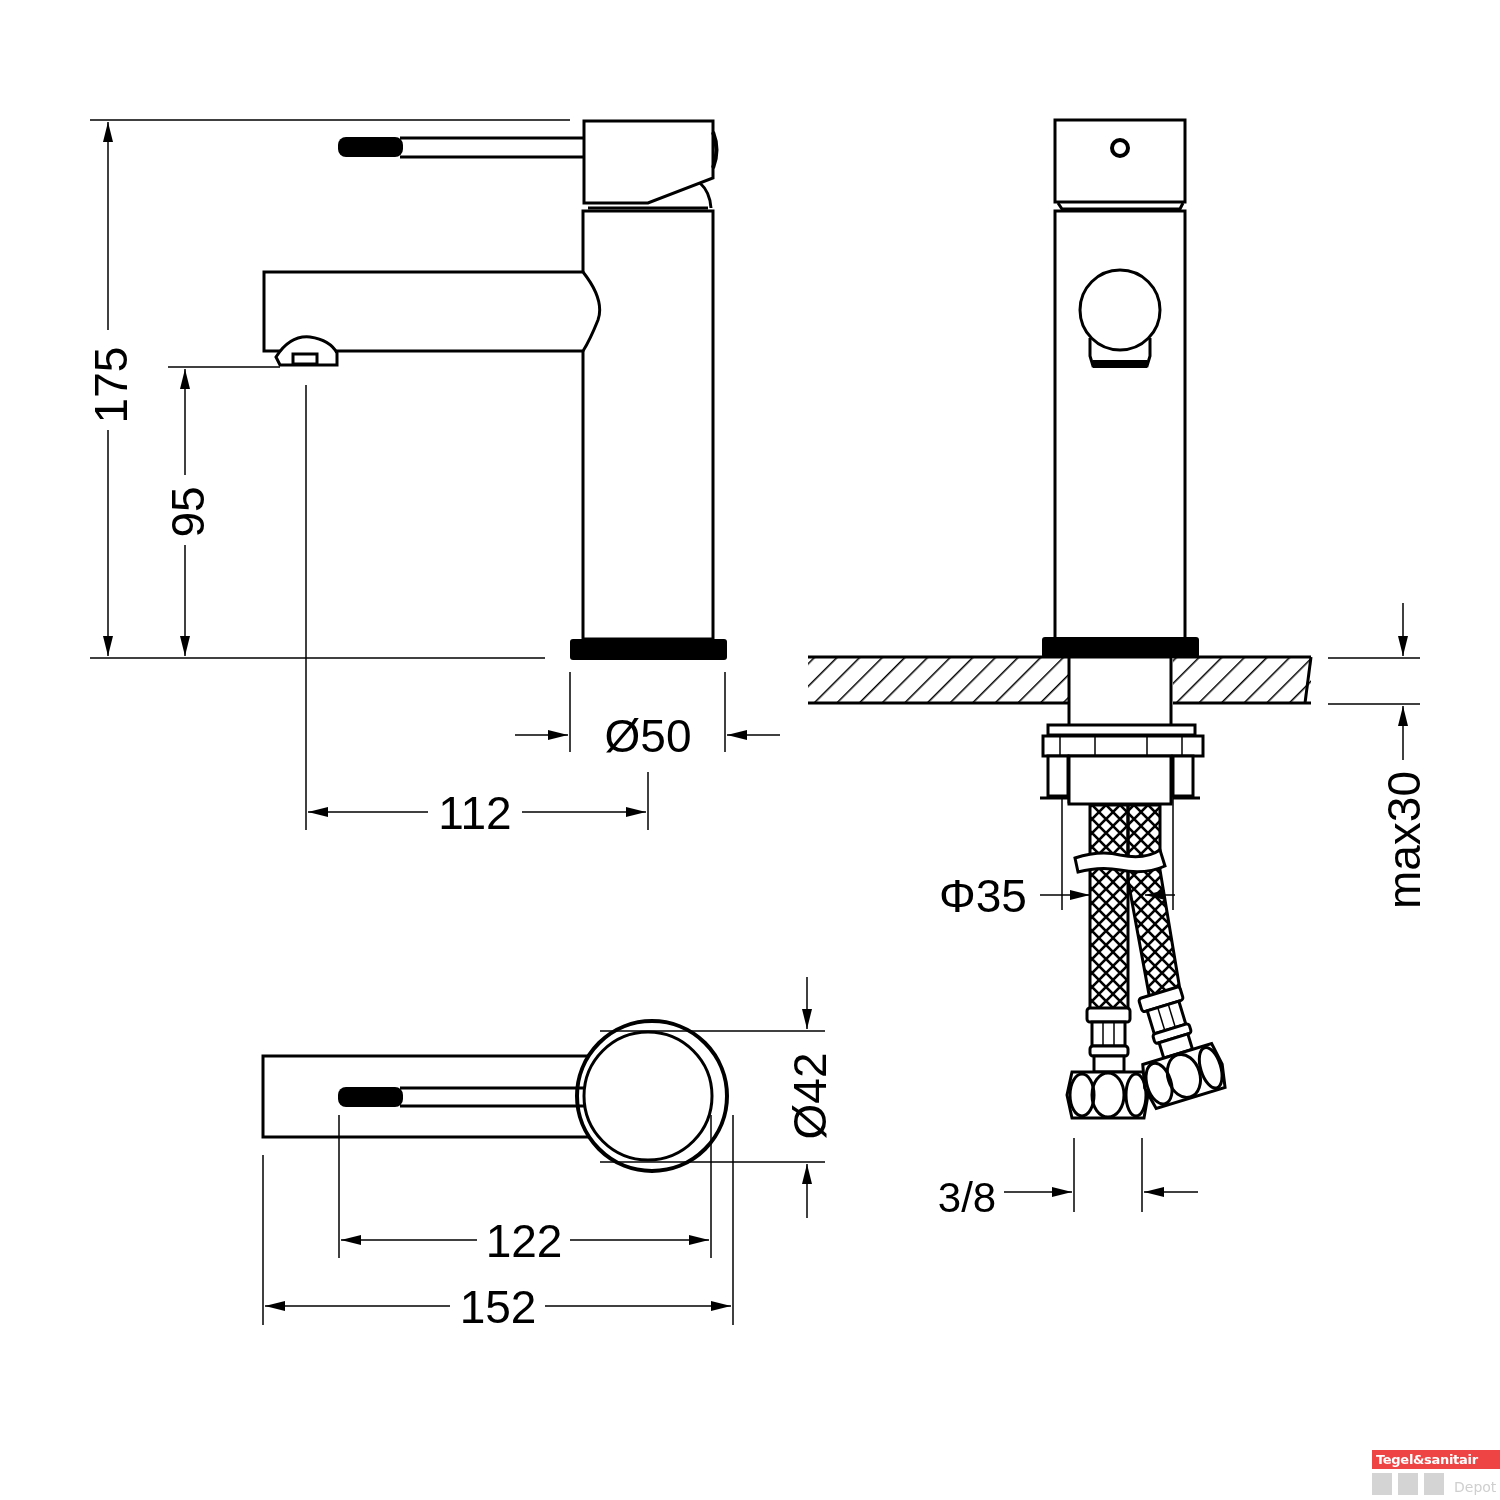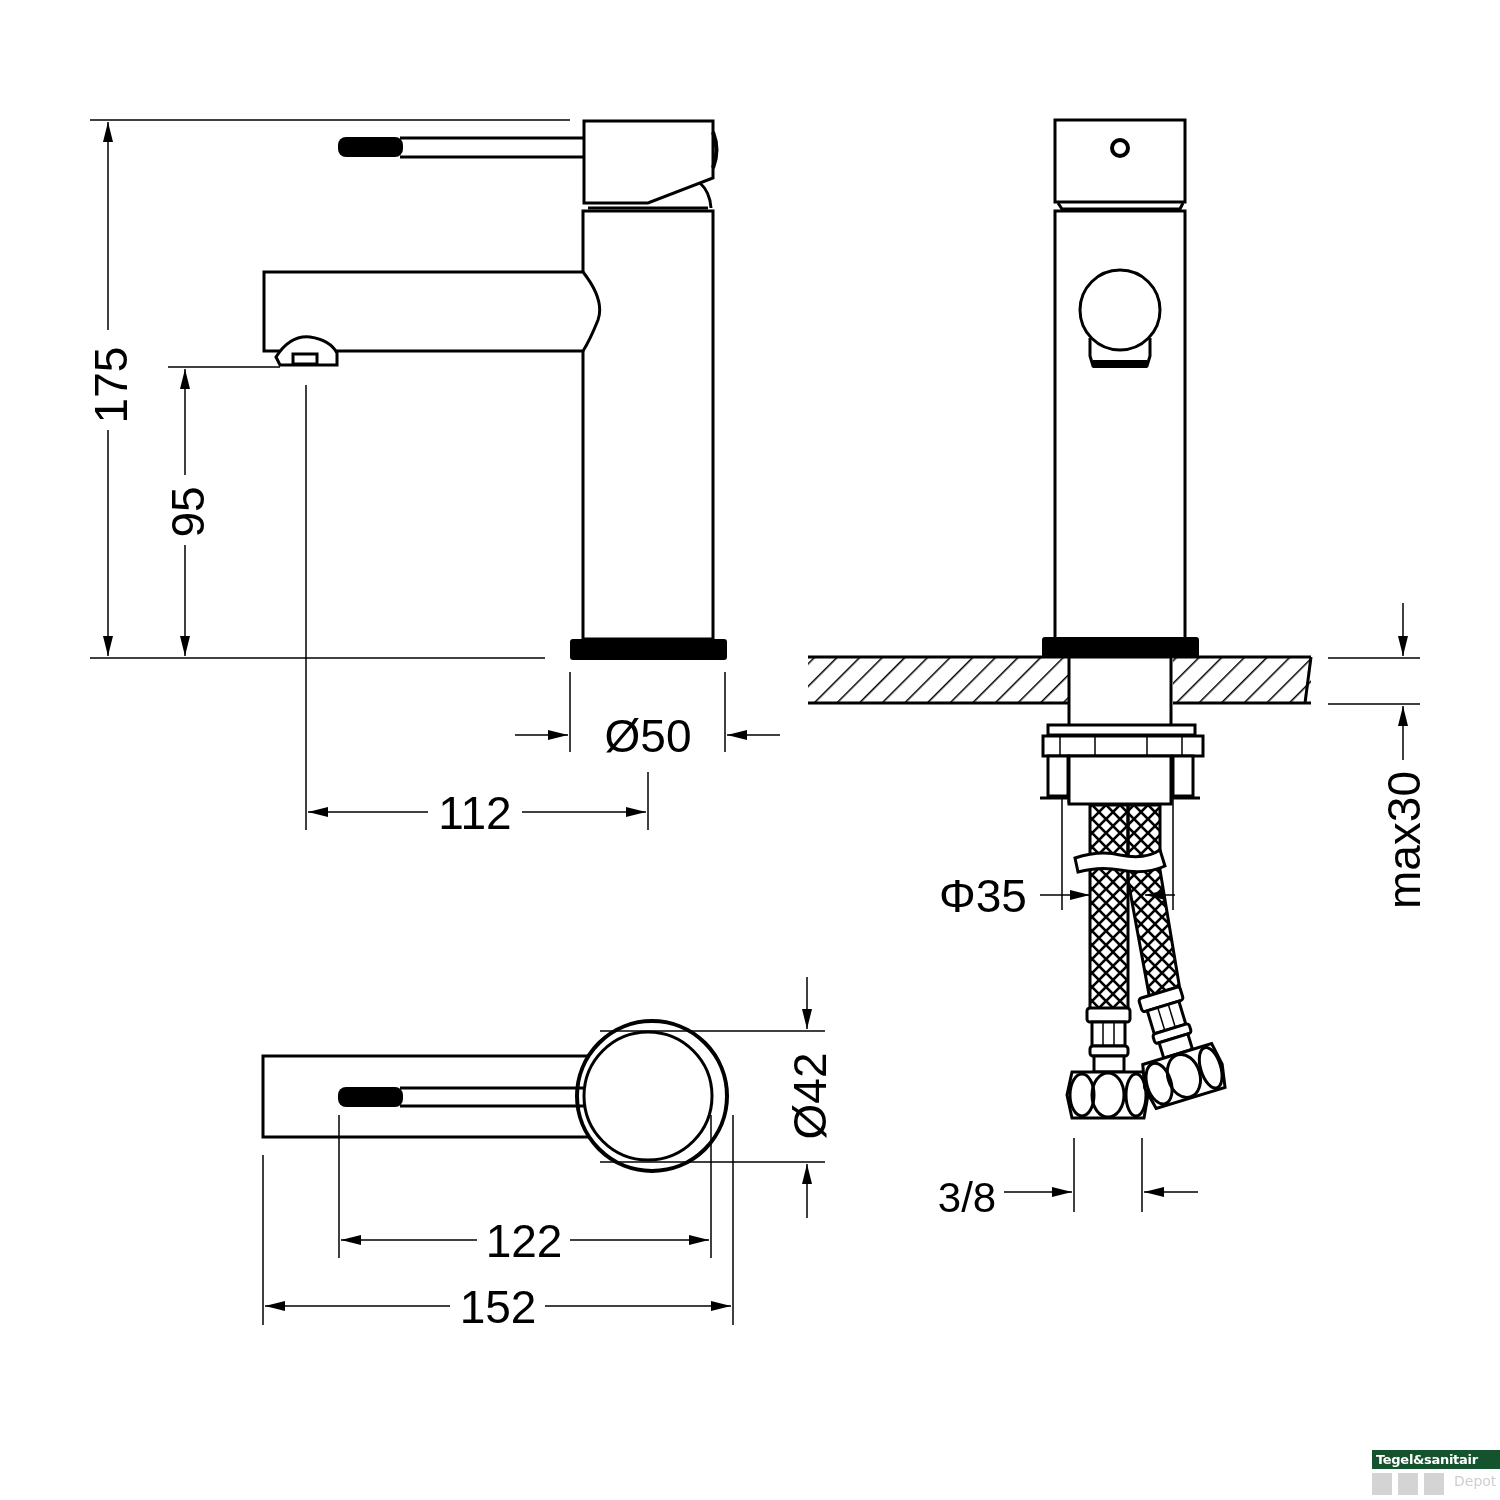--- a/index.html
+++ b/index.html
@@ -5,23 +5,23 @@
   html, body { margin: 0; padding: 0; background: #ffffff; }
   body { width: 1500px; height: 1500px; position: relative; overflow: hidden; }
   #drawing { position: absolute; left: 0; top: 0; width: 1500px; height: 1500px; }
   .ln { stroke: #000; stroke-width: 3; fill: none; }
   .ln-th { stroke: #000; stroke-width: 1.5; fill: none; }
   .ln-bold { stroke: #000; stroke-width: 4; fill: none; }
   .fill-w { fill: #fff; }
   .fill-b { fill: #000; }
   .dim-text { font-family: "Liberation Sans", sans-serif; font-size: 46px; fill: #000; }
   .watermark { position: absolute; left: 1372px; top: 1450px; width: 128px; height: 50px; }
-  .wm-top { background: #14532d; color: #fff; font-family: "DejaVu Sans", sans-serif; font-weight: bold;
+  .wm-top { background: #ef4444; color: #fff; font-family: "DejaVu Sans", sans-serif; font-weight: bold;
             font-size: 13px; padding: 2px 4px; height: 19px; box-sizing: border-box; letter-spacing: -0.3px; }
-  .wm-bottom { display: flex; gap: 6px; margin-top: 4px; align-items: flex-start; }
+  .wm-bottom { display: flex; gap: 6px; margin-top: 4px; align-items: flex-end; }
   .wm-sq { width: 20px; height: 22px; background: #d4d4d4; }
   .wm-depot { font-family: "DejaVu Sans", sans-serif; font-size: 14px; color: #cfcfcf; margin-left: 4px; }
 </style>
 </head>
 <body>
 
 <svg id="drawing" viewBox="0 0 1500 1500" xmlns="http://www.w3.org/2000/svg">
   <defs>
     <pattern id="hatch" patternUnits="userSpaceOnUse" width="16" height="16" patternTransform="rotate(45)">
       <line x1="0" y1="0" x2="0" y2="16" stroke="#000" stroke-width="3"></line>

